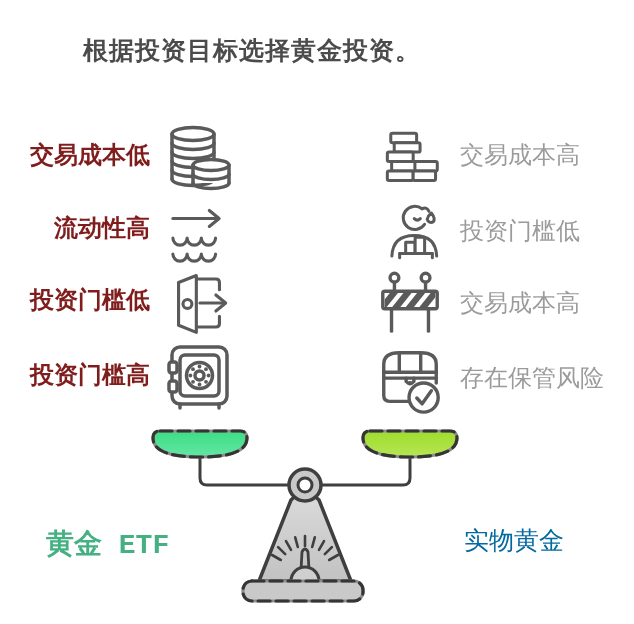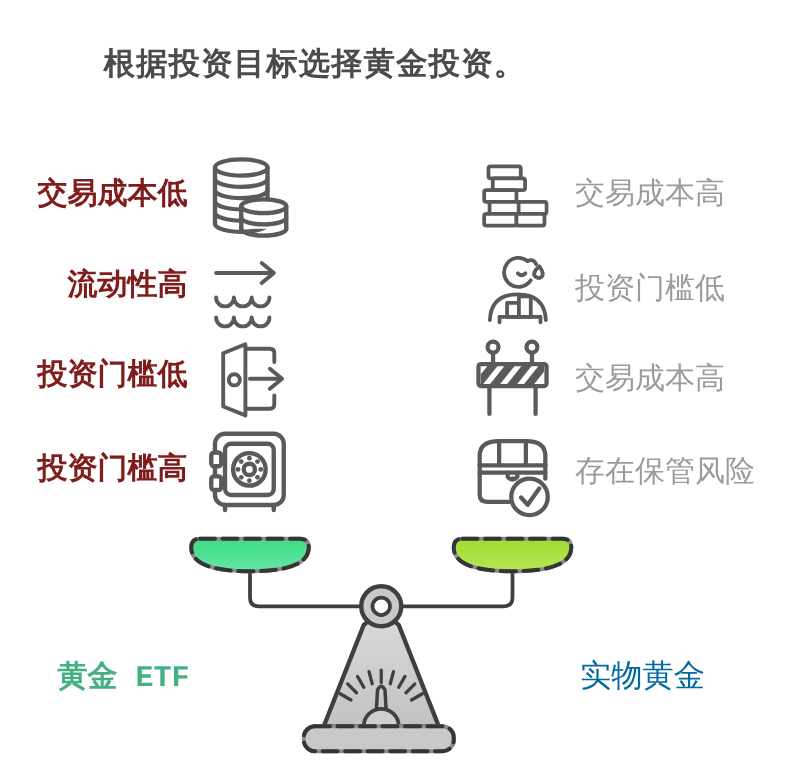--- a/index.html
+++ b/index.html
@@ -13,21 +13,21 @@
   }
   .row-label{position:absolute;white-space:nowrap;line-height:26px;}
   .row-label.left{left:0;width:150px;text-align:right;font-size:24px;font-weight:bold;color:#7f1d1d;}
   .row-label.right{left:460px;text-align:right;font-size:24px;font-weight:normal;color:#9b9b9b;}
   .icon{position:absolute;display:block;}
   .icon svg{display:block;width:100%;height:100%;}
   .ic{stroke:#5a5a5a;stroke-width:3.5;fill:none;stroke-linecap:round;stroke-linejoin:round;}
   .icf{stroke:#5a5a5a;stroke-width:3.5;fill:#ffffff;stroke-linecap:round;stroke-linejoin:round;}
   .icw{fill:#ffffff;stroke:none;}
   .scale-label{position:absolute;white-space:nowrap;}
-  .scale-label.etf{left:46px;top:525px;font-size:24px;font-weight:bold;color:#45b183;}
+  .scale-label.etf{left:46px;top:525px;font-size:28px;font-weight:bold;color:#45b183;}
   .scale-label.physical{left:464px;top:524px;font-size:25px;color:#0369a1;}
   .scale-svg{position:absolute;left:140px;top:424px;width:330px;height:196px;}
   .sk-base{fill:none;stroke:#8d8d8d;stroke-width:3.2;stroke-linecap:round;}
   .sk-dash{fill:none;stroke:#353535;stroke-width:3.2;stroke-linecap:round;stroke-dasharray:12 6;}
 </style>
 </head>
 <body>
 
 <div class="canvas">
 

